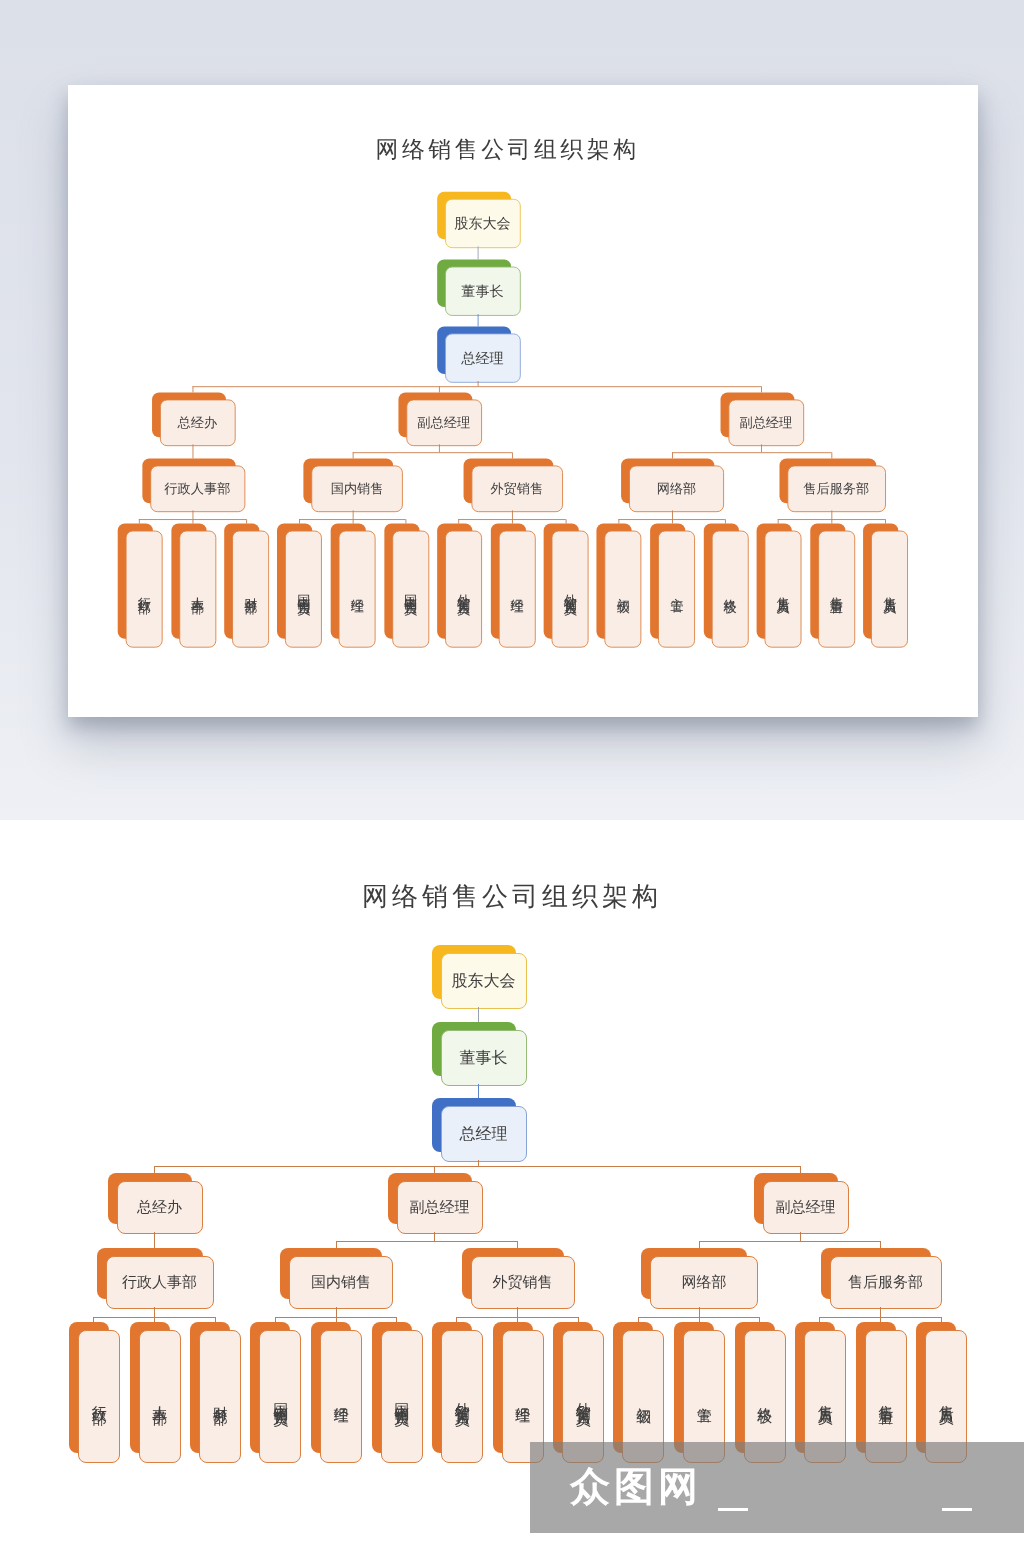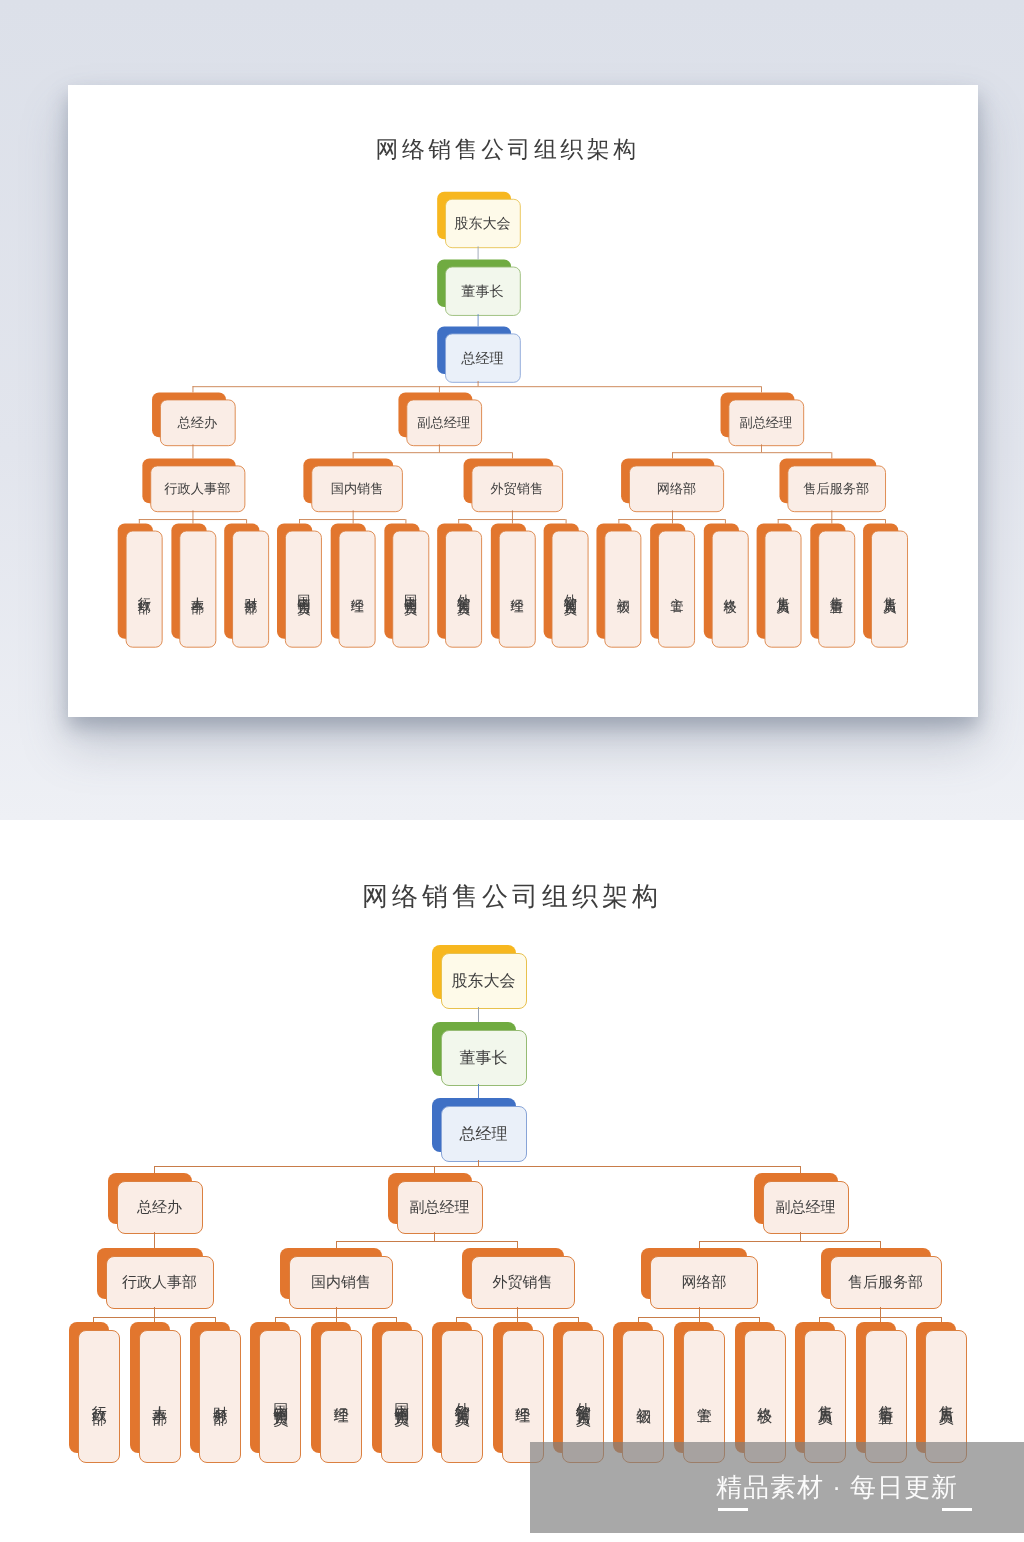--- a/index.html
+++ b/index.html
@@ -463,17 +463,17 @@
       </div>
       <div class="line ln-orange" style="left: 940.6px; top: 457px; width: 1px; height: 5px;"></div>
       <div class="node c-orange leaf" style="left: 916.1px; top: 462px; width: 49px; height: 140px;">
         <div class="back" style="width: 40px; height: 131px;"></div>
         <div class="face" style="width: 40px; height: 131px;">
           <span>售后人员</span>
         </div>
       </div>
     </div>
   <div class="watermark">
-    <div class="wm-slogan">精品素材 · 每日更新</div>
+    <div class="wm-logo">众图网</div>
     <div class="wm-dash wm-dash-1"></div>
     <div class="wm-dash wm-dash-2"></div>
   </div>
 </div>
 
 </body></html>

